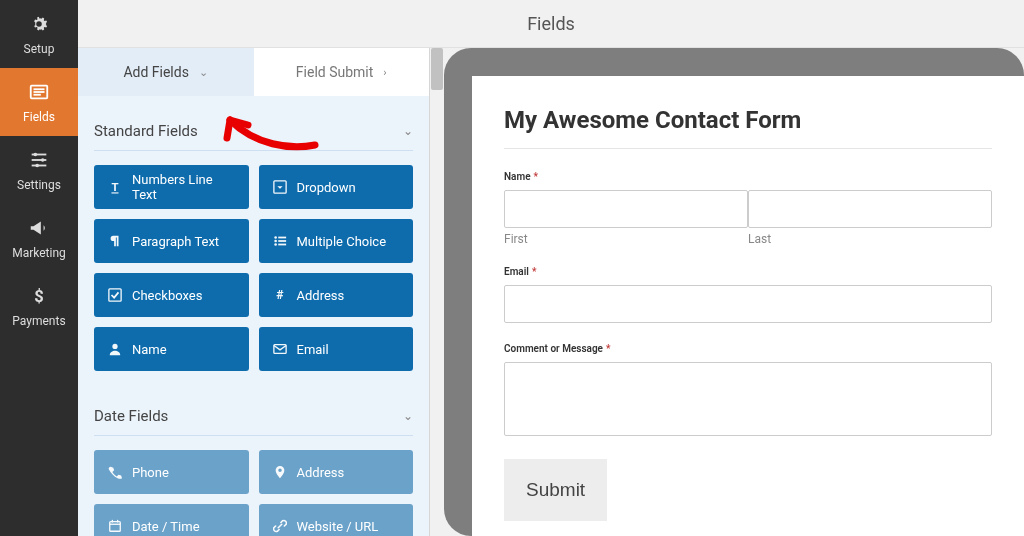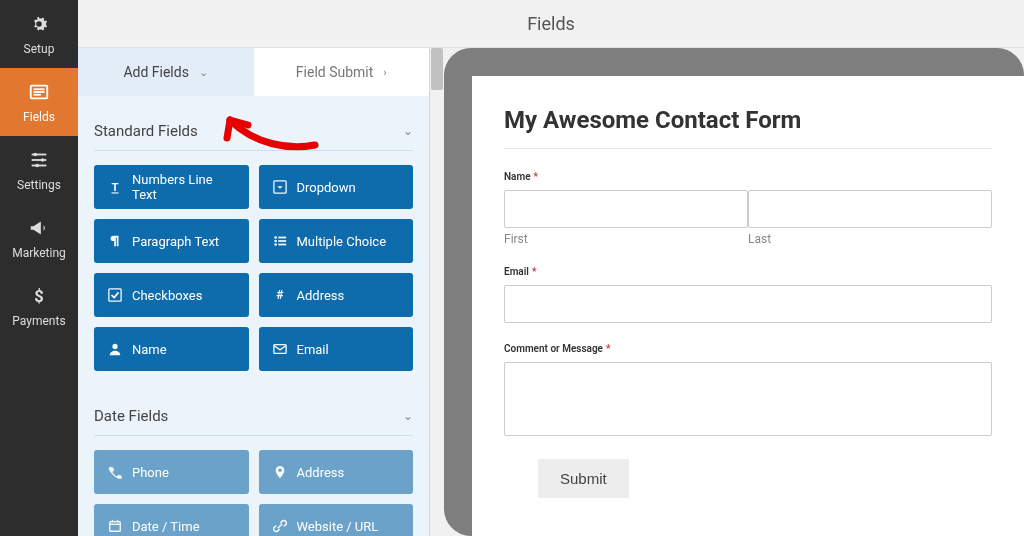--- a/index.html
+++ b/index.html
@@ -206,25 +206,24 @@
     height: 74px;
     border: 1px solid #ccc;
     border-radius: 2px;
     padding: 8px 10px;
     resize: none;
     background: #fff;
   }
   .submit-btn {
     background: #ededed;
     border: none;
-    padding: 11px 22px;
-    font-size: 15px;
+    padding: 20px 22px;
+    font-size: 19px;
     color: #444;
     cursor: pointer;
-    margin-left: 34px;
   }
 
   
   .red-arrow {
     position: absolute;
     left: 215px;
     top: 90px;
     pointer-events: none;
   }
 </style>

